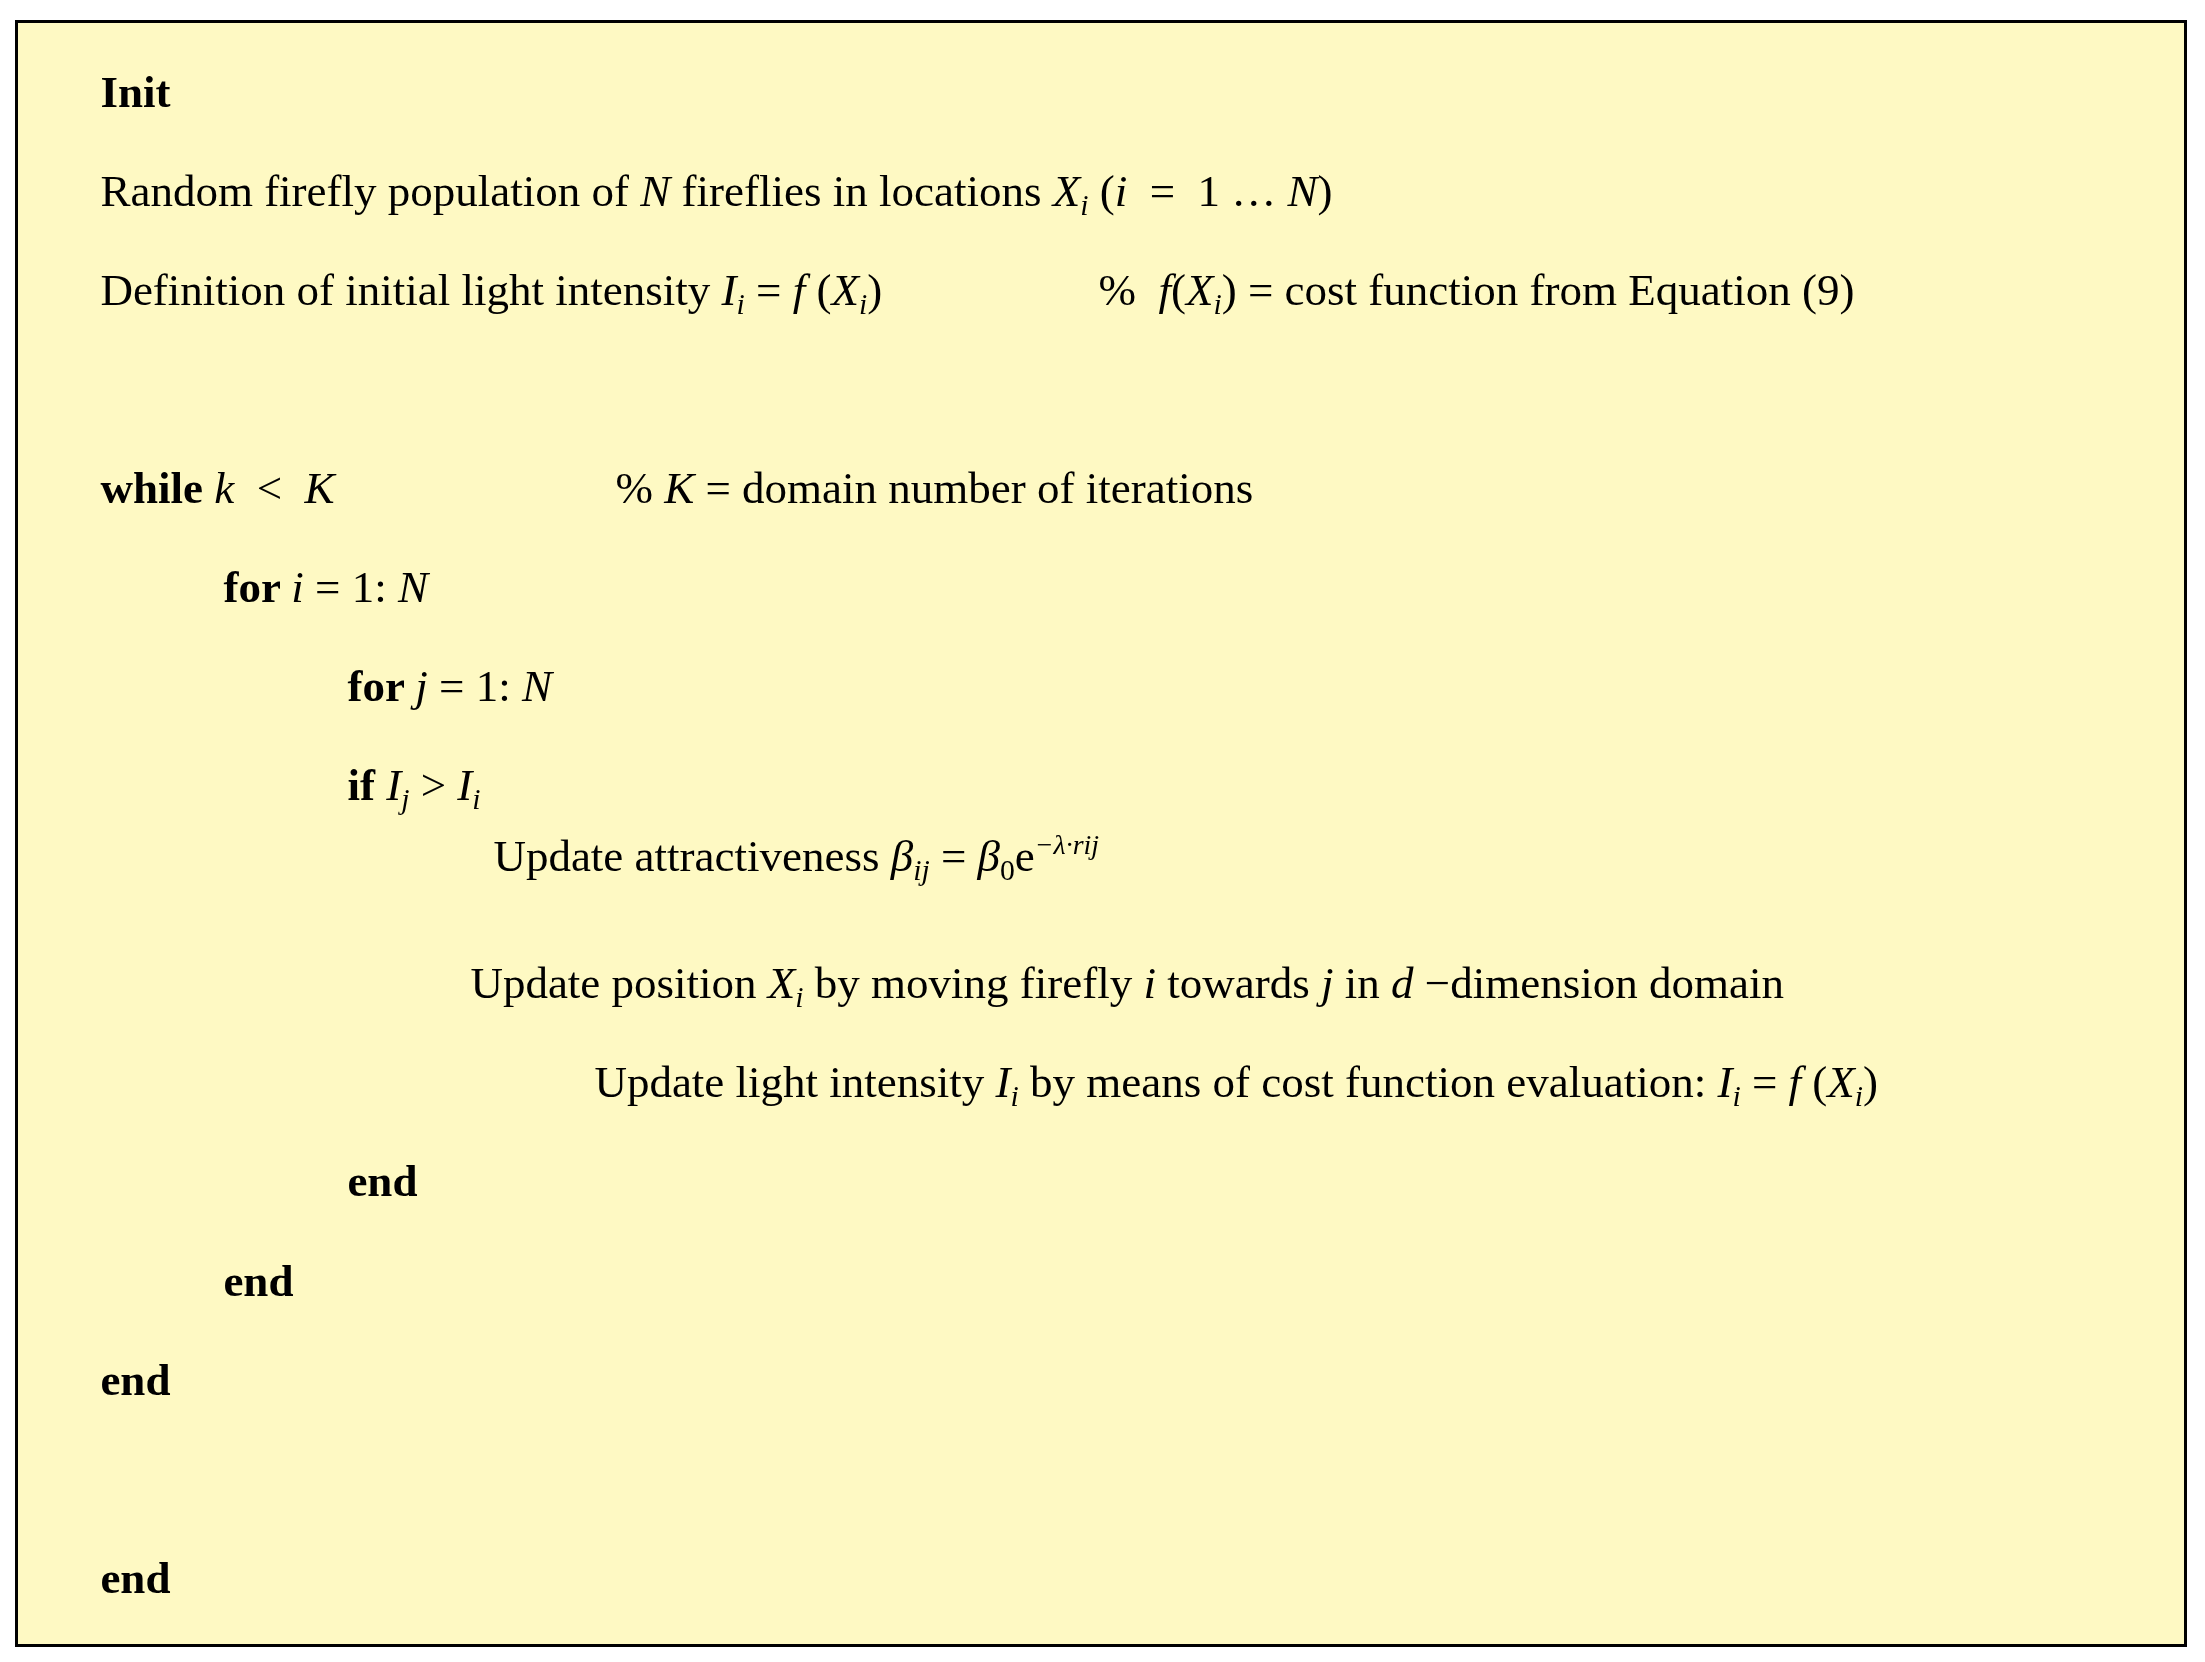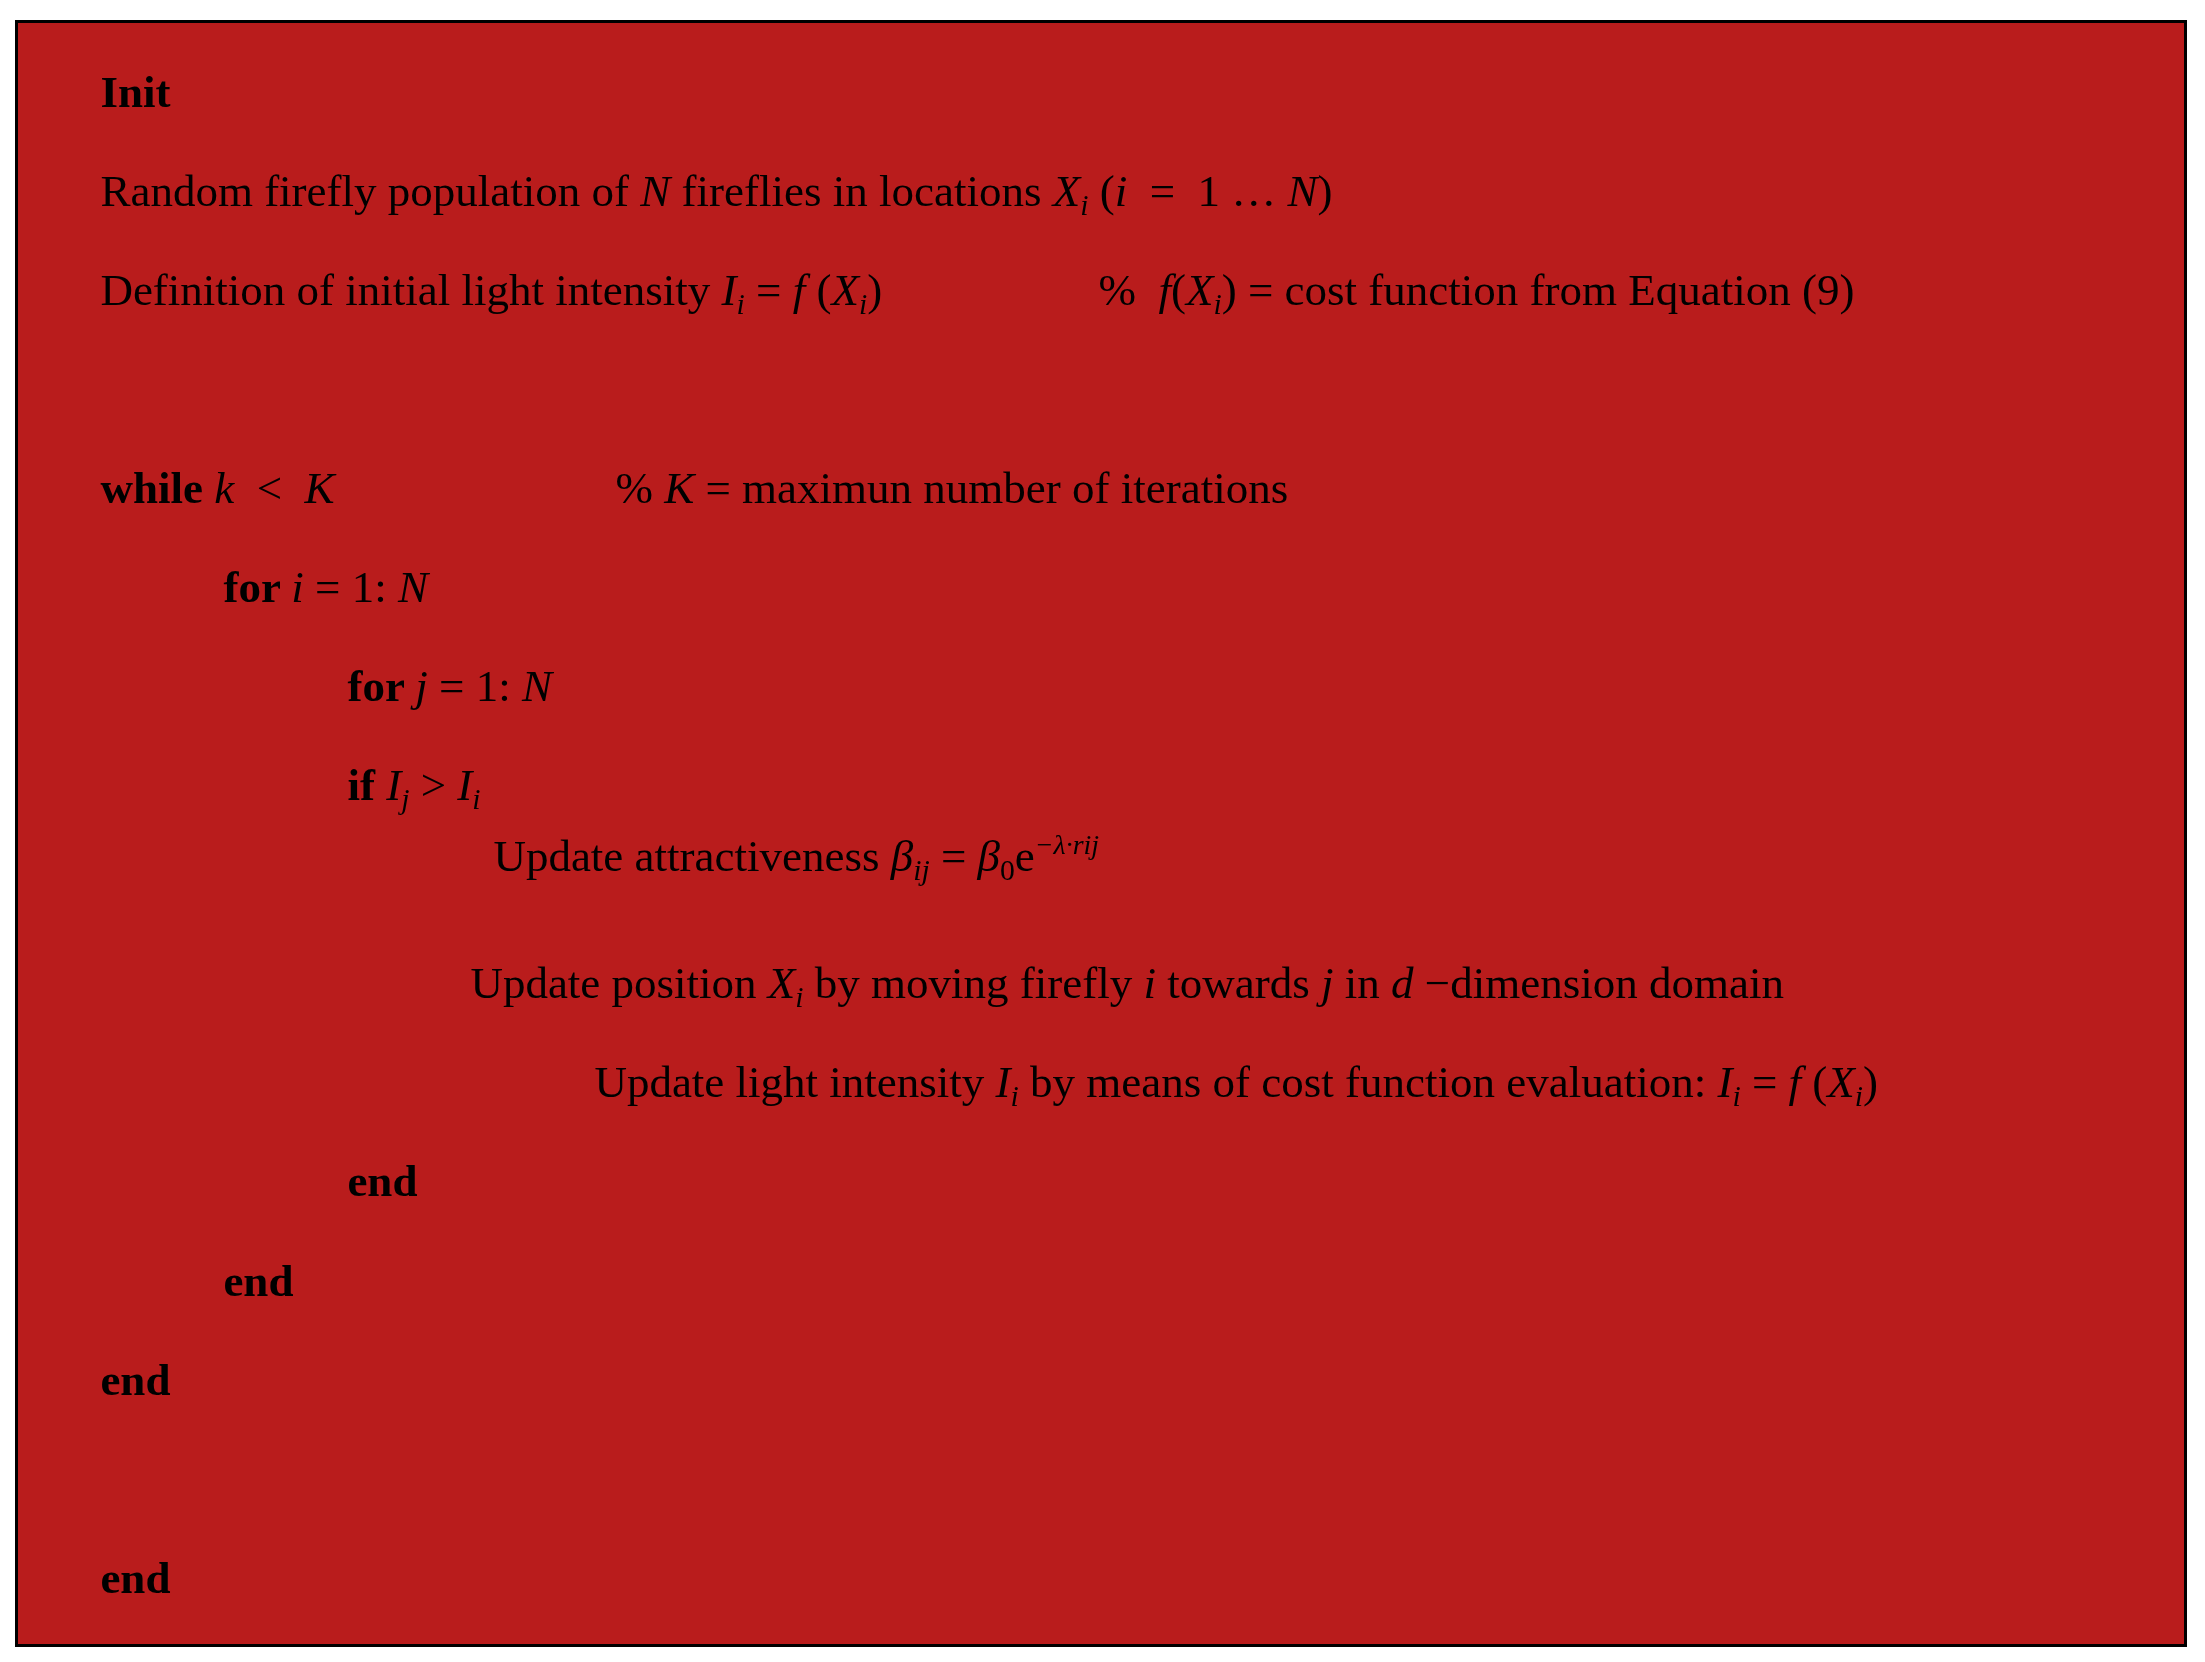--- a/index.html
+++ b/index.html
@@ -15,21 +15,21 @@
     font-family: "Liberation Serif", "DejaVu Serif", serif;
     color: #000000;
   }
   .algo-box {
     position: absolute;
     left: 15.4px;
     top: 20.3px;
     width: 2166px;   
     height: 1621px;  
     border: 3.5px solid #000000;
-    background: #b91c1c;
+    background: #fef9c3;
   }
   .line {
     position: absolute;
     left: 0;
     white-space: nowrap;
     font-size: 45px;
     line-height: 1;
     height: 45px;
   }
   .seg { white-space: pre; }
@@ -64,21 +64,21 @@
     white-space: nowrap;
   }
 </style>
 </head>
 <body>
 
 <div class="algo-box" id="algo-box">
     <div class="line" style="top: 47px; left: 82px;"><span class="seg kw">Init</span></div>
     <div class="line" style="top: 146px; left: 82px;"><span class="seg">Random firefly population of </span><span class="seg mi">N</span><span class="seg"> fireflies in locations </span><span class="seg mi">X</span><span class="sub">i</span><span class="seg"> (</span><span class="seg mi">i</span><span class="seg">  =  1 … </span><span class="seg mi">N</span><span class="seg">)</span></div>
     <div class="line" style="top: 245px; left: 82px;"><span class="seg">Definition of initial light intensity </span><span class="seg mi">I</span><span class="sub">i</span><span class="seg"> = </span><span class="seg mi">f</span><span class="seg"> (</span><span class="seg mi">X</span><span class="sub">i</span><span class="seg">)</span><span class="comment" style="left: 998px;"><span class="seg">%  </span><span class="seg mi">f</span><span class="seg">(</span><span class="seg mi">X</span><span class="sub">i</span><span class="seg">) = cost function from Equation (9)</span></span></div>
-    <div class="line" style="top: 443px; left: 82px;"><span class="seg kw">while </span><span class="seg mi">k</span><span class="seg">  &lt;  </span><span class="seg mi">K</span><span class="comment" style="left: 515px;"><span class="seg">% </span><span class="seg mi">K</span><span class="seg"> = maximun number of iterations</span></span></div>
+    <div class="line" style="top: 443px; left: 82px;"><span class="seg kw">while </span><span class="seg mi">k</span><span class="seg">  &lt;  </span><span class="seg mi">K</span><span class="comment" style="left: 515px;"><span class="seg">% </span><span class="seg mi">K</span><span class="seg"> = domain number of iterations</span></span></div>
     <div class="line" style="top: 542px; left: 205px;"><span class="seg kw">for </span><span class="seg mi">i</span><span class="seg"> = 1: </span><span class="seg mi">N</span></div>
     <div class="line" style="top: 641px; left: 329px;"><span class="seg kw">for </span><span class="seg mi">j</span><span class="seg"> = 1: </span><span class="seg mi">N</span></div>
     <div class="line" style="top: 740px; left: 329px;"><span class="seg kw">if </span><span class="seg mi">I</span><span class="sub">j</span><span class="seg"> &gt; </span><span class="seg mi">I</span><span class="sub">i</span></div>
     <div class="line" style="top: 811px; left: 452px; margin-left: 23px;"><span class="seg">Update attractiveness </span><span class="seg mi">β</span><span class="sub">ij</span><span class="seg"> = </span><span class="seg mi">β</span><span class="sub up">0</span><span class="seg">e</span><span class="sup">−λ·r</span><span class="sup">ij</span></div>
     <div class="line" style="top: 938px; left: 452px;"><span class="seg">Update position </span><span class="seg mi">X</span><span class="sub">i</span><span class="seg"> by moving firefly </span><span class="seg mi">i</span><span class="seg"> towards </span><span class="seg mi">j</span><span class="seg"> in </span><span class="seg mi">d</span><span class="seg"> −dimension domain</span></div>
     <div class="line" style="top: 1037px; left: 576px;"><span class="seg">Update light intensity </span><span class="seg mi">I</span><span class="sub">i</span><span class="seg"> by means of cost function evaluation: </span><span class="seg mi">I</span><span class="sub">i</span><span class="seg"> = </span><span class="seg mi">f</span><span class="seg"> (</span><span class="seg mi">X</span><span class="sub">i</span><span class="seg">)</span></div>
     <div class="line" style="top: 1136px; left: 329px;"><span class="seg kw">end</span></div>
     <div class="line" style="top: 1236px; left: 205px;"><span class="seg kw">end</span></div>
     <div class="line" style="top: 1335px; left: 82px;"><span class="seg kw">end</span></div>
     <div class="line" style="top: 1533px; left: 82px;"><span class="seg kw">end</span></div>

